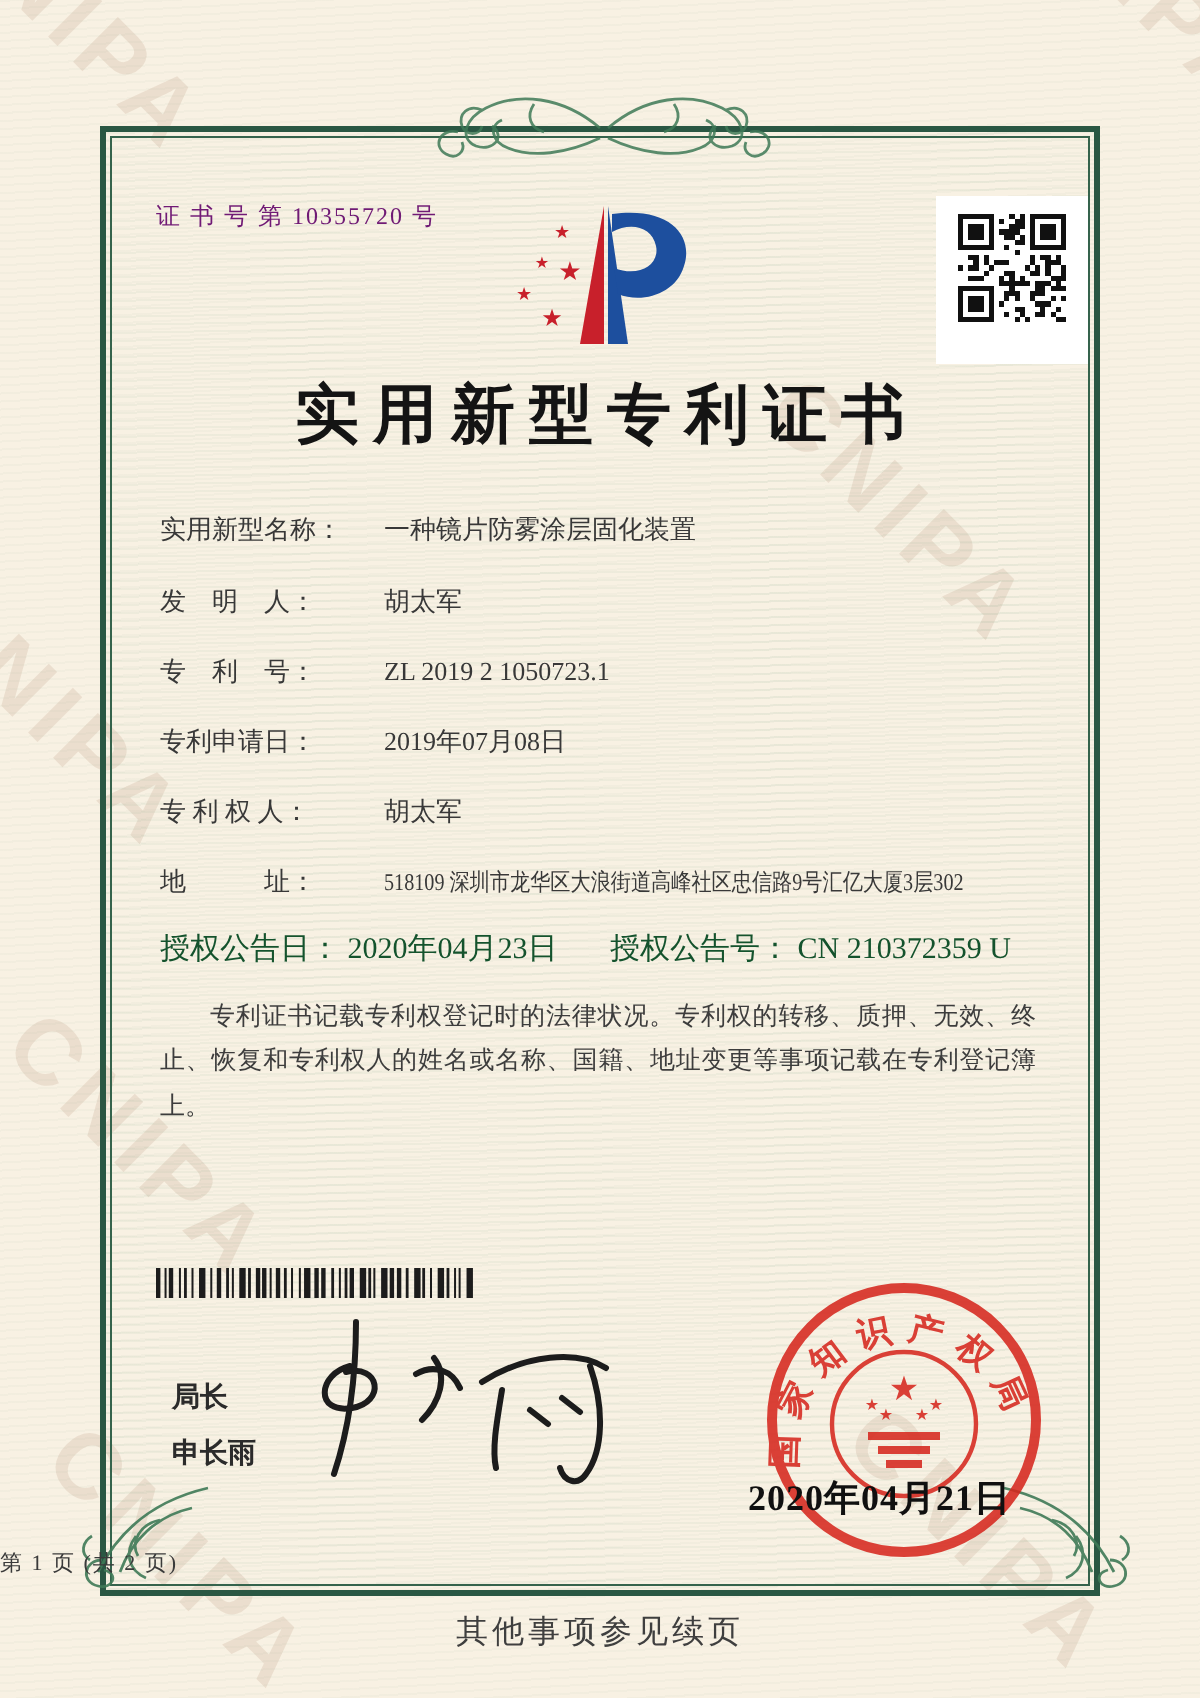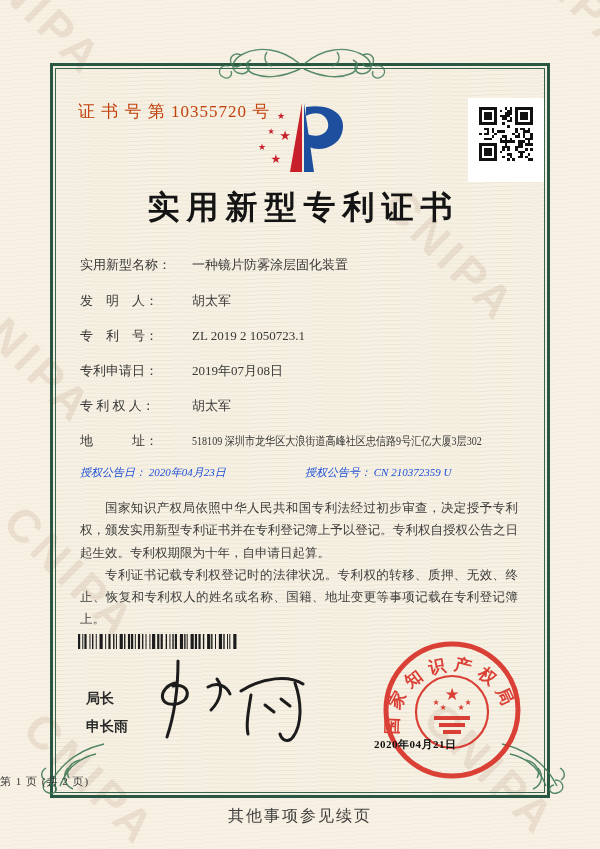--- a/index.html
+++ b/index.html
@@ -19,39 +19,39 @@
     color:rgba(186,148,123,0.20);transform:rotate(45deg);white-space:nowrap;
     pointer-events:none;user-select:none;
   }
   
   .frame{
     position:absolute;left:50px;top:63px;width:494px;height:729px;
     border:3px solid #2a5743;
     background:repeating-linear-gradient(179deg, rgba(110,160,125,0.075) 0 1px, transparent 1px 4px);
   }
   .frame-inner{position:absolute;inset:2px;border:1px solid #35634c;}
-  .cert-no{left:78px;top:100px;font-size:17px;letter-spacing:1px;color:#c2410c;}
+  .cert-no{left:78px;top:100px;font-size:12px;letter-spacing:1px;color:#701a75;}
   .qr-wrap{left:468px;top:98px;width:76px;height:84px;background:#fff;}
   .qr-wrap svg{position:absolute;left:11px;top:9px;}
   .logo{left:253px;top:100px;width:100px;height:75px;}
   .title{left:0;right:0;top:186px;text-align:center;font-size:32px;font-weight:bold;
     letter-spacing:7px;text-indent:7px;color:#141414;}
   .frow{position:absolute;left:80px;font-size:13px;color:#383838;white-space:nowrap;}
   .frow .lbl{display:inline-block;width:112px;}
   .addr-val{display:inline-block;font-size:12px;transform:scaleX(0.84);transform-origin:left center;}
-  .grant{position:absolute;font-size:11px;color:#1d4ed8;white-space:nowrap;font-style:italic;}
+  .grant{position:absolute;font-size:15px;color:#14532d;white-space:nowrap;}
   .paras{position:absolute;left:80px;top:497px;width:438px;font-size:12.5px;
     line-height:1.78;text-align:justify;color:#3d3d3d;}
   .paras p{margin:0;text-indent:2em;}
   .barcode{left:78px;top:634px;width:162px;height:15px;}
   .director{left:86px;top:684px;font-family:"Liberation Sans","DejaVu Sans",sans-serif;
     font-size:14px;font-weight:600;color:#2b2b2b;line-height:28px;}
   .sig{left:145px;top:653px;}
   .seal{left:362px;top:638px;}
-  .seal-date{left:374px;top:737px;font-size:11px;font-weight:600;letter-spacing:0.5px;color:#101010;white-space:nowrap;}
+  .seal-date{left:374px;top:737px;font-size:18px;font-weight:600;letter-spacing:0.5px;color:#101010;white-space:nowrap;}
   .footer-page{left:0;right:0;top:774px;text-align:left;font-size:11px;color:#3a3a3a;letter-spacing:1px;}
   .footer-note{left:0;right:0;top:806px;text-align:center;font-size:16px;color:#3f3f3f;letter-spacing:2px;}
   .orn-top{left:211px;top:42px;}
   .orn-bl{left:36px;top:740px;}
   .orn-br{left:498px;top:740px;transform:scaleX(-1);}
   svg{display:block;}
 </style>
 </head>
 <body>
 
@@ -255,21 +255,20 @@
 </div>
 
 <div class="grant" style="left:80px;top:465px">
   <span>授权公告日：</span> <span>2020年04月23日</span>
 </div>
 <div class="grant" style="left:305px;top:465px">
   <span>授权公告号：</span> <span>CN 210372359 U</span>
 </div>
 
 <div class="paras">
-  <p>国家知识产权局依照中华人民共和国专利法经过初步审查，决定授予专利权，颁发实用新型专利证书并在专利登记簿上予以登记。专利权自授权公告之日起生效。专利权期限为十年，自申请日起算。</p>
   <p>专利证书记载专利权登记时的法律状况。专利权的转移、质押、无效、终止、恢复和专利权人的姓名或名称、国籍、地址变更等事项记载在专利登记簿上。</p>
 </div>
 
 <svg class="abs barcode" width="162" height="15" viewBox="0 0 162 15" preserveAspectRatio="none">
     <rect x="0" y="0" width="2.2" height="15" fill="#1c1c1c"></rect>
     <rect x="4.2780333396513015" y="0" width="1" height="15" fill="#1c1c1c"></rect>
     <rect x="6.399002867937088" y="0" width="2.2" height="15" fill="#1c1c1c"></rect>
     <rect x="11.460133072966709" y="0" width="1" height="15" fill="#1c1c1c"></rect>
     <rect x="14.012959521636366" y="0" width="1.4" height="15" fill="#1c1c1c"></rect>
     <rect x="17.750242683710532" y="0" width="1" height="15" fill="#1c1c1c"></rect>

